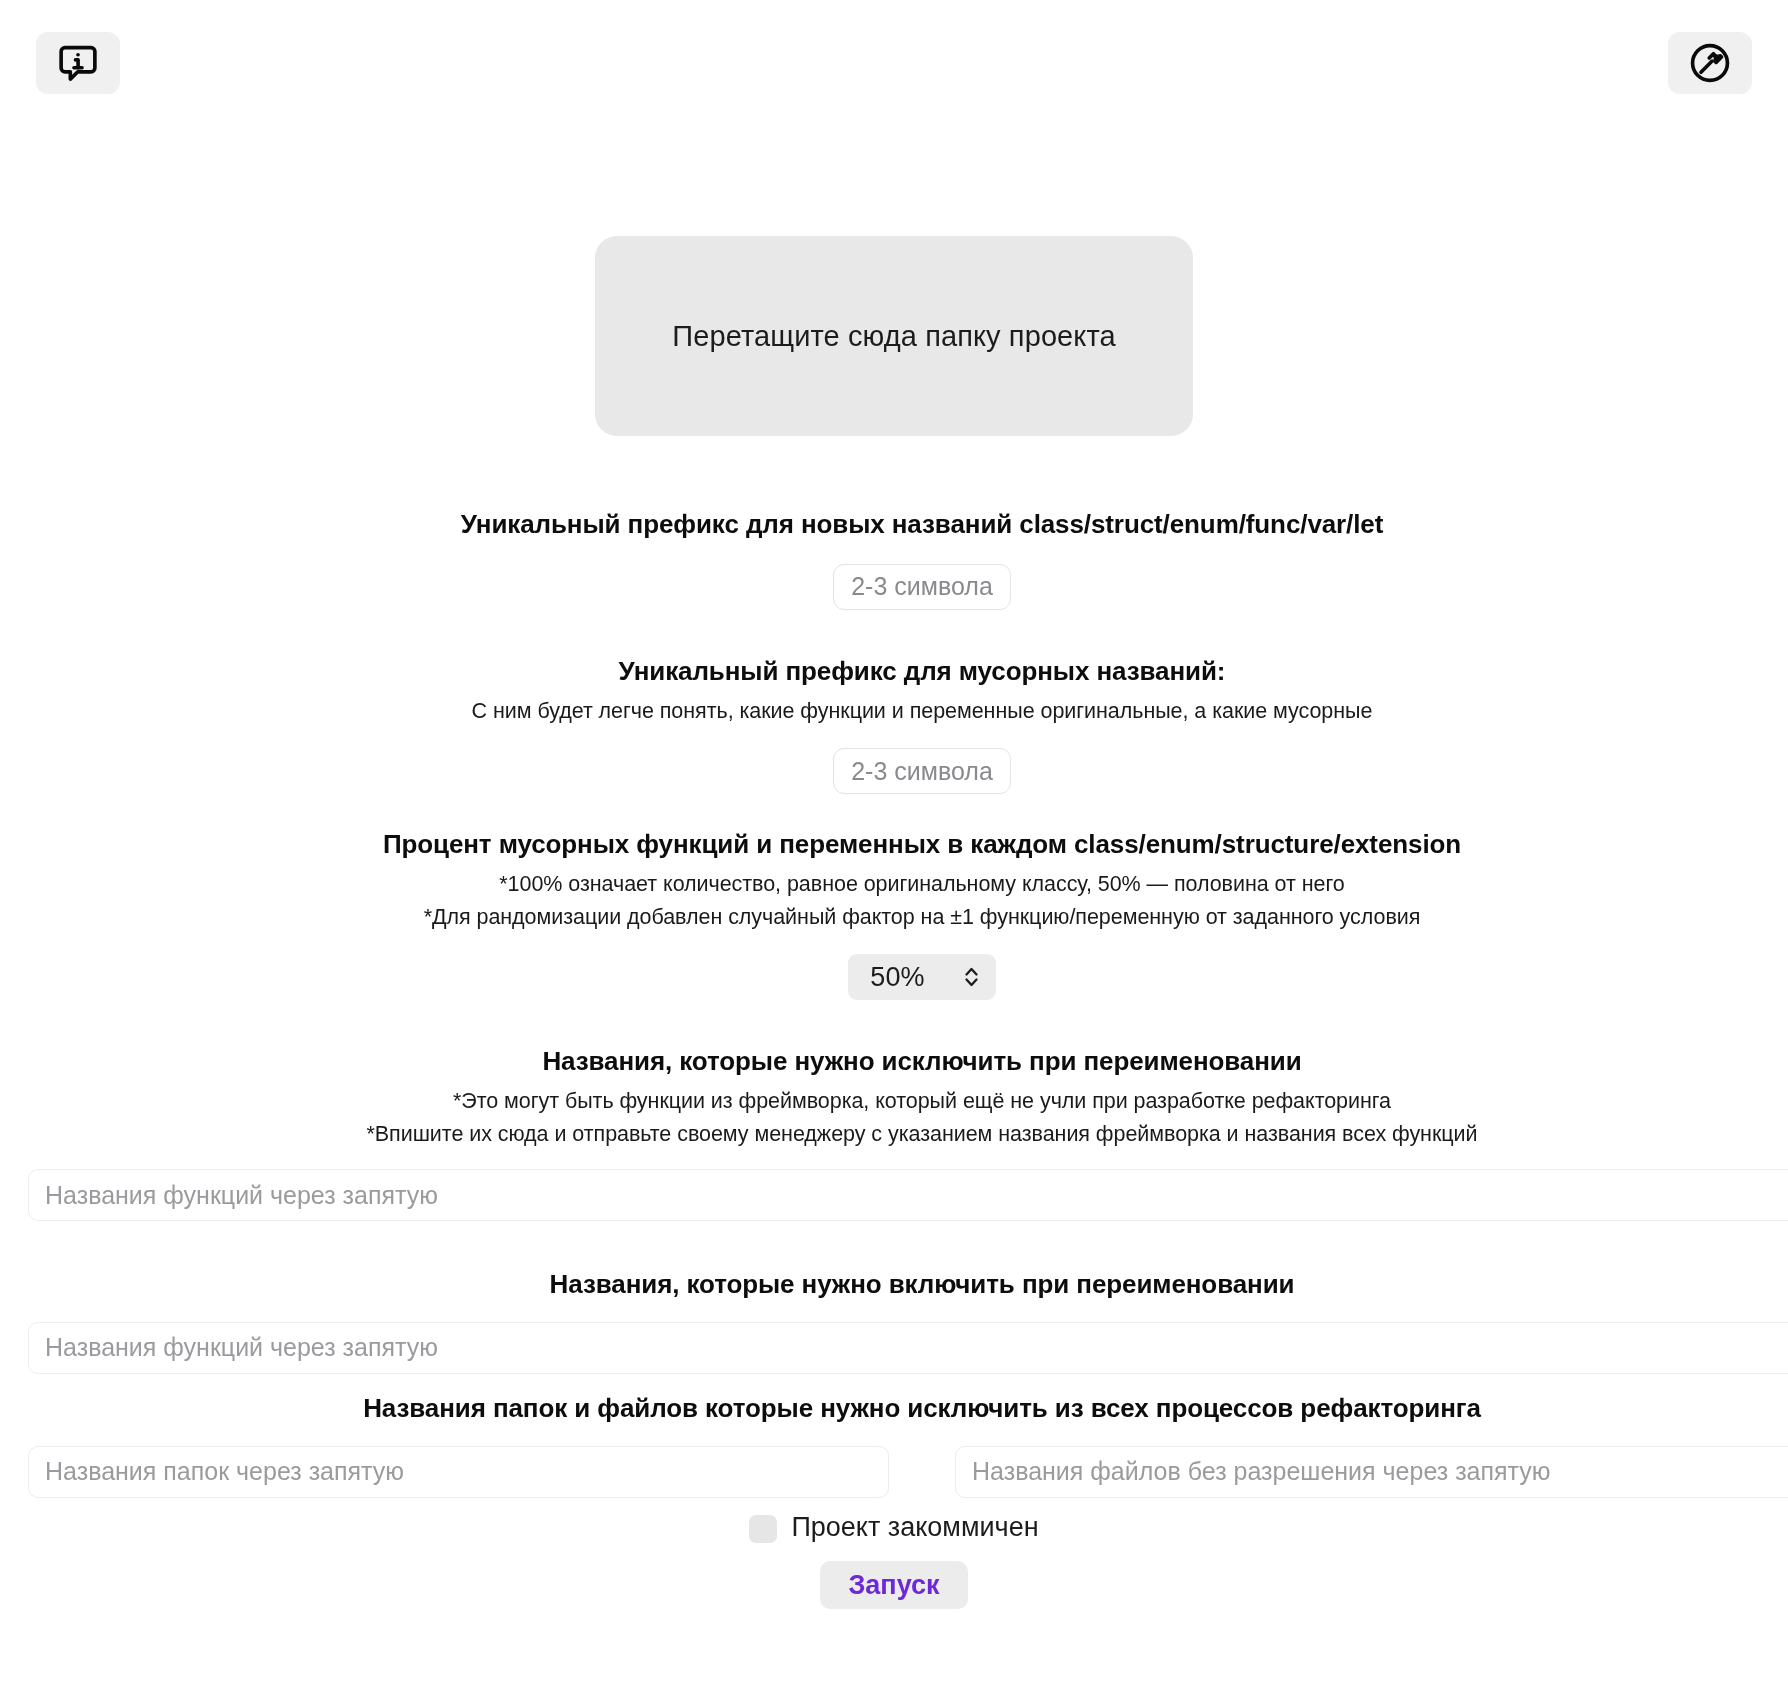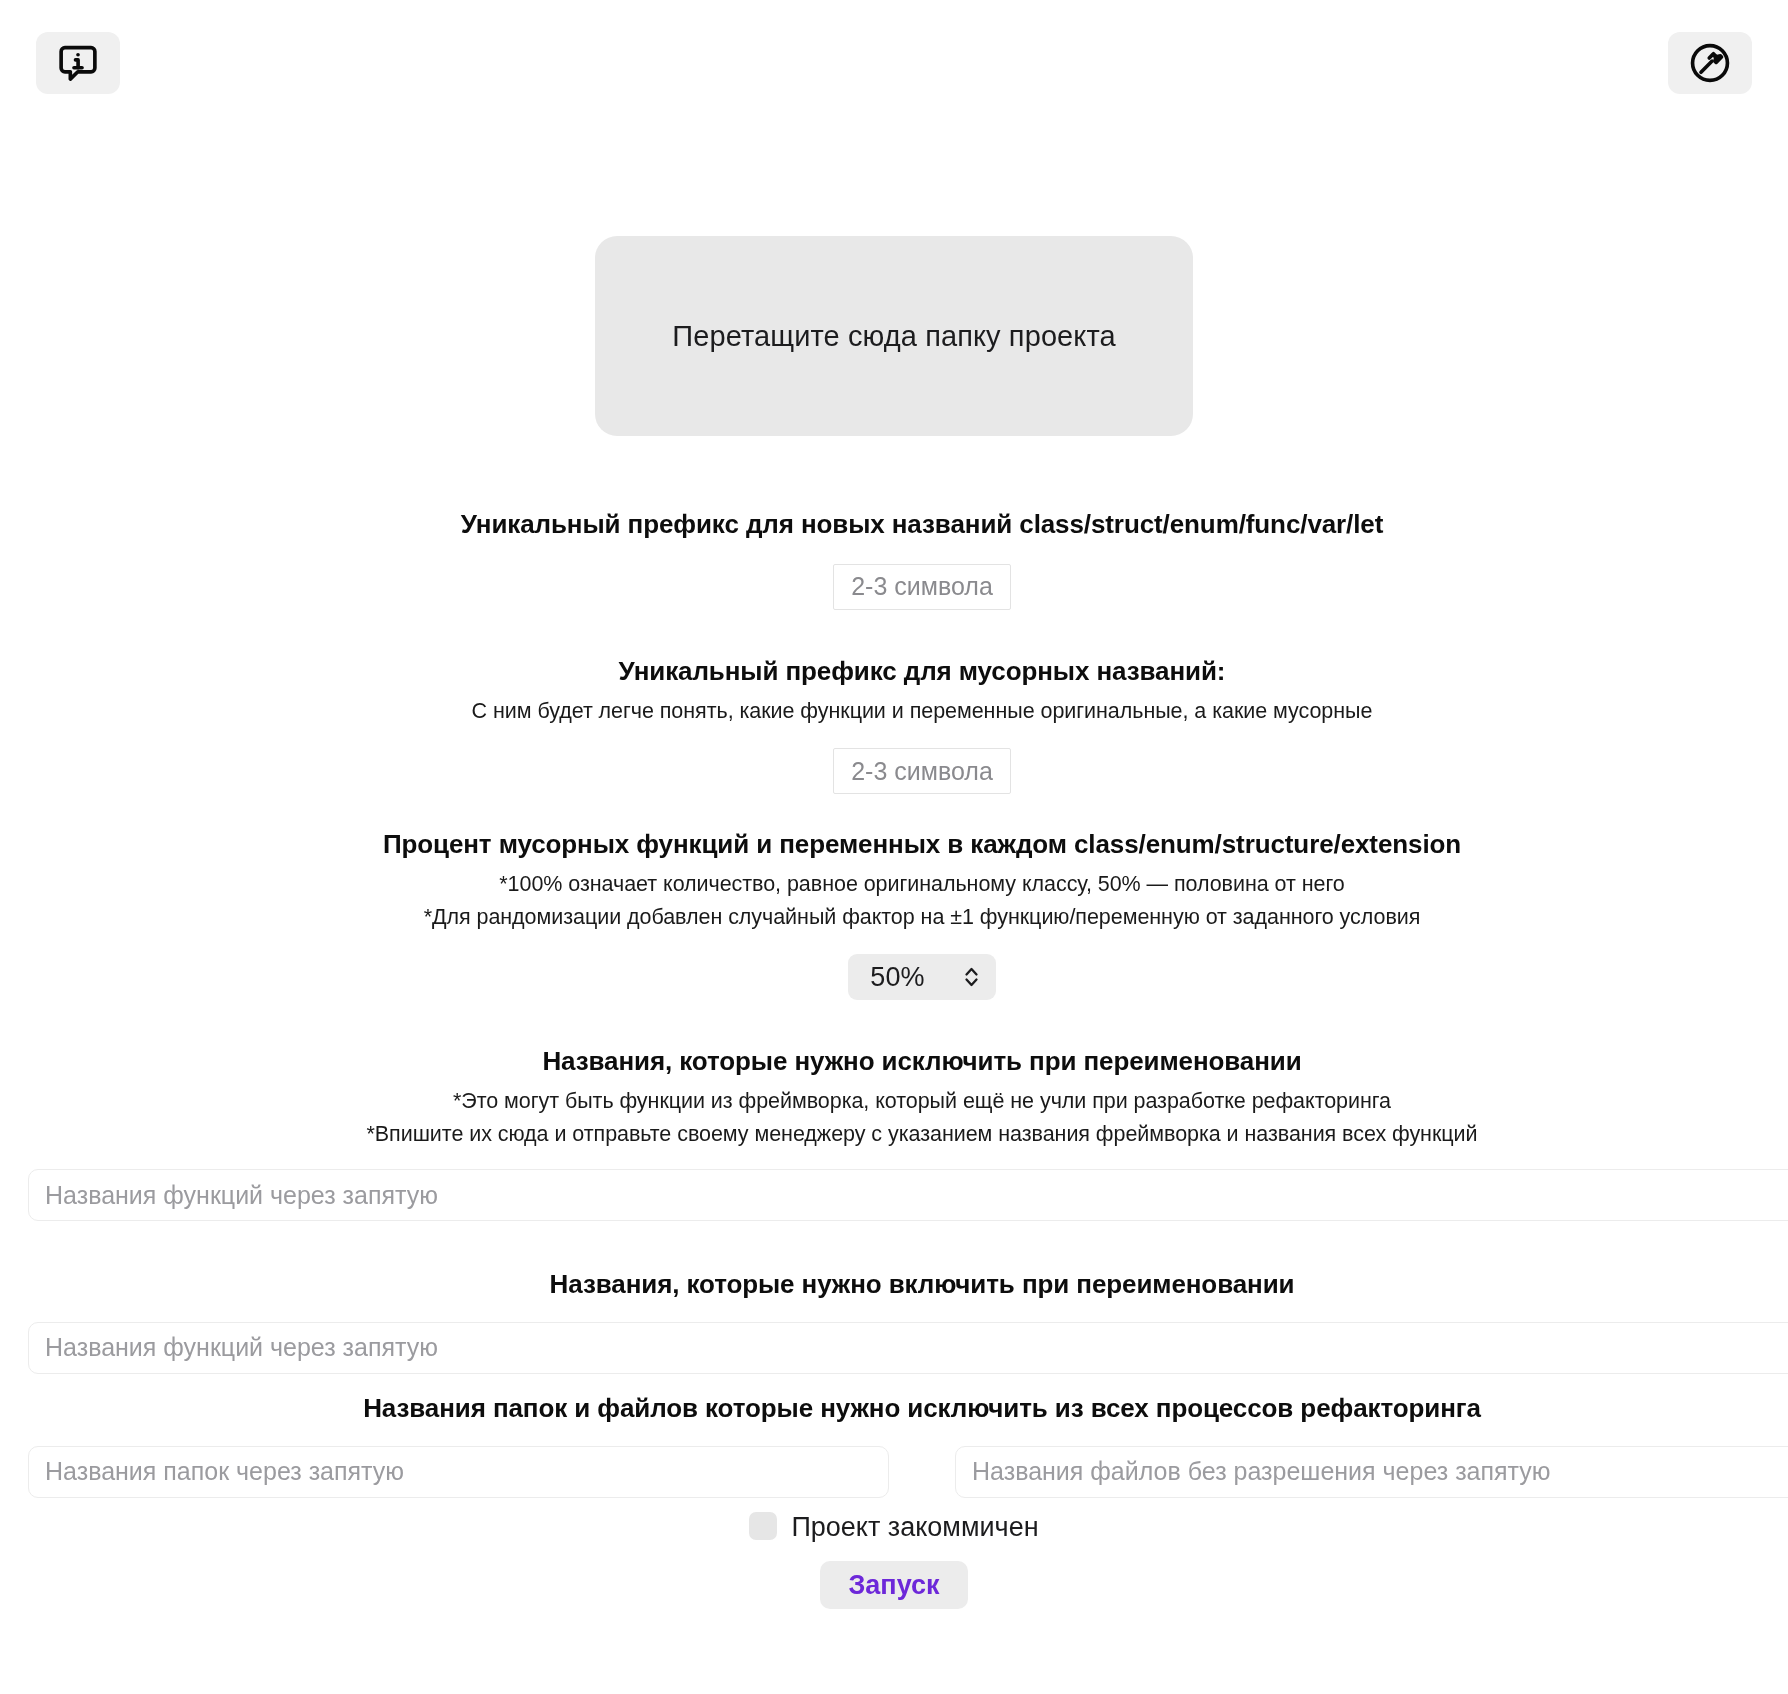--- a/index.html
+++ b/index.html
@@ -84,21 +84,21 @@
     letter-spacing: -0.05px;
   }
 
   
   .input-small {
     display: block;
     width: 178px;
     height: 46px;
     margin: 0 auto;
     border: 1px solid #e3e3e3;
-    border-radius: 2px;
+    border-radius: 11px;
     background: #ffffff;
     font-family: inherit;
     font-size: 25px;
     color: #2b2b2b;
     text-align: center;
     outline: none;
   }
   .input-small::placeholder { color: #8a8a8e; }
 
   
@@ -150,21 +150,21 @@
     display: flex;
     flex-direction: column;
     align-items: center;
     justify-content: center;
     gap: 3px;
   }
 
   
   .check-row {
     display: flex;
-    align-items: flex-start;
+    align-items: flex-end;
     justify-content: center;
     gap: 14px;
     cursor: pointer;
   }
   .checkbox-box {
     width: 28px;
     height: 28px;
     border-radius: 7px;
     background: #e6e6e6;
     flex: none;

